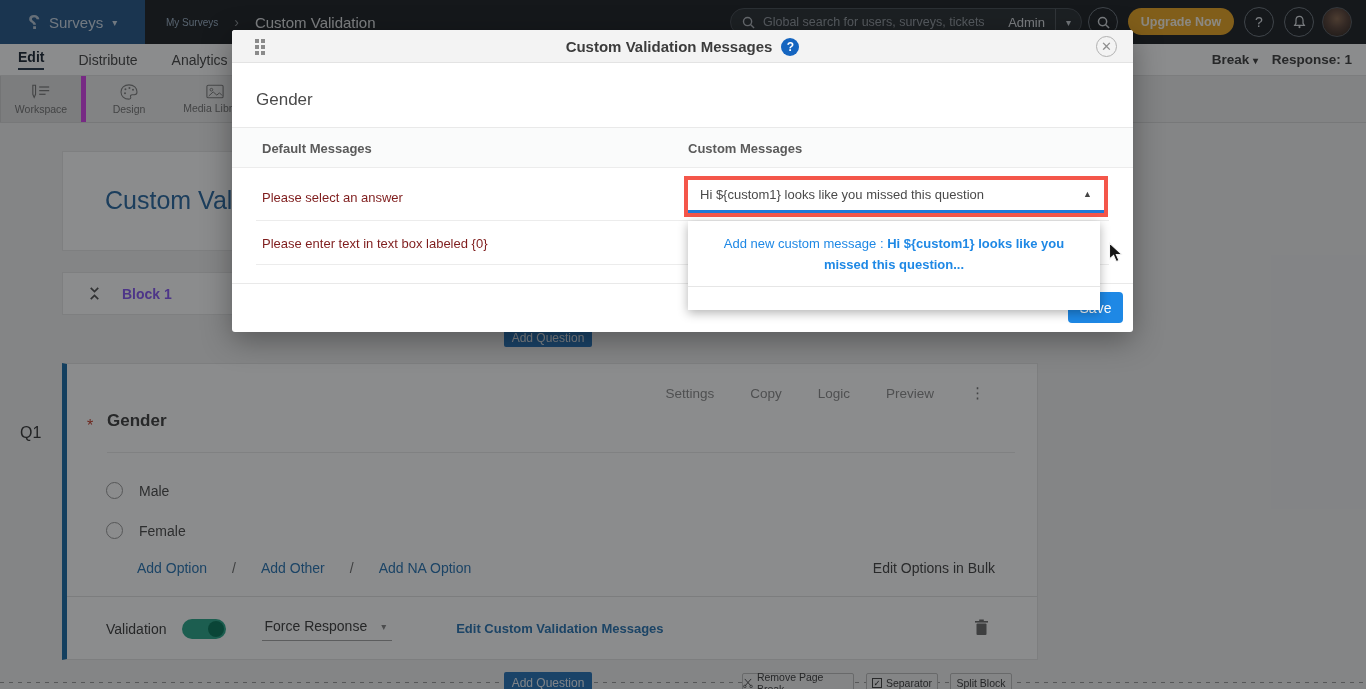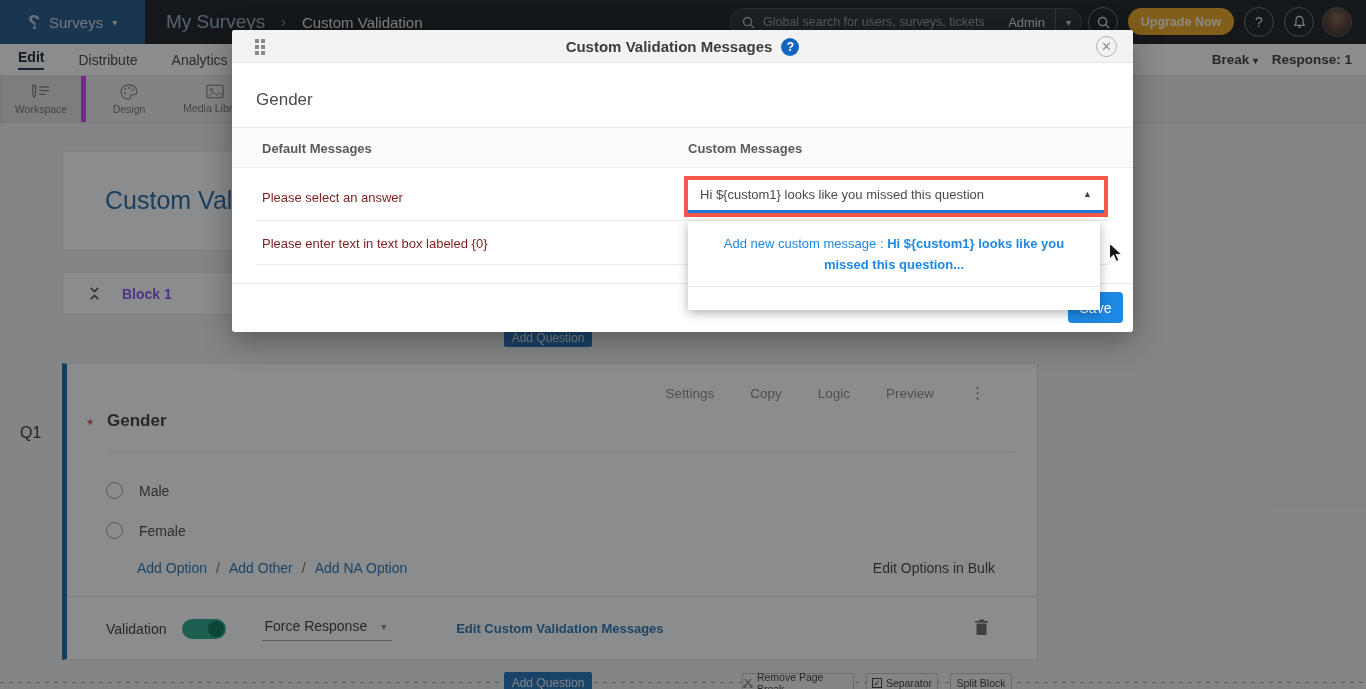--- a/index.html
+++ b/index.html
@@ -9,21 +9,21 @@
   .abs{position:absolute;}
 
   
   #topbar{left:0;top:0;width:1366px;height:44px;background:#212529;z-index:1;}
   #logo-box{left:0;top:0;width:145px;height:44px;background:#2b5c8d;display:flex;
             align-items:center;justify-content:center;gap:9px;color:#cfdbe8;}
   #brand-glyph{font-weight:700;font-size:20px;transform:scaleX(-1);display:inline-block;color:#b9c8d8;}
   #brand-label{font-size:15px;}
   .caret{font-size:10px;}
   #breadcrumb{left:166px;top:0;height:44px;display:flex;align-items:center;gap:16px;}
-  #bc-parent{color:#9db1c6;font-size:19px;}
+  #bc-parent{color:#9db1c6;font-size:10px;}
   #bc-sep{color:#8d9196;font-size:14px;}
   #bc-current{color:#e6e8ea;font-size:15px;}
   #search-pill{left:730px;top:8px;width:352px;height:28px;border-radius:14px;background:#2f3438;
                border:1px solid #4b5157;display:flex;align-items:center;padding:0 0 0 11px;}
   #search-pill .ph{color:#9aa1a8;font-size:12.5px;margin-left:8px;flex:1;}
   #admin-scope{color:#dfe3e7;font-size:13px;margin-right:10px;}
   #scope-caret{width:26px;height:26px;border-left:1px solid #555b61;display:flex;align-items:center;
                justify-content:center;color:#cfd4d9;}
   .circle-btn{width:30px;height:30px;border-radius:50%;border:1.5px solid #707880;display:flex;
               align-items:center;justify-content:center;color:#dfe3e7;}
@@ -67,21 +67,21 @@
   #q1-label{left:20px;top:424px;font-size:16px;color:#3a3a3a;z-index:1;}
   #q-menu{position:absolute;right:52px;top:20px;display:flex;align-items:center;gap:36px;
           font-size:13.5px;color:#8e8e8e;}
   #q-kebab{font-size:15px;color:#777;}
   #q-required{position:absolute;left:20px;top:53px;color:#c7402e;font-size:16px;}
   #q-title{position:absolute;left:40px;top:47px;font-size:17px;font-weight:600;color:#424242;}
   #q-underline{position:absolute;left:40px;top:88px;width:908px;height:1px;background:#ebebeb;}
   .opt-row{position:absolute;left:39px;display:flex;align-items:center;gap:16px;}
   .radio{width:17px;height:17px;border:1.5px solid #9b9b9b;border-radius:50%;}
   .opt-lbl{font-size:14px;color:#4e4e4e;}
-  #opt-links{position:absolute;left:70px;top:196px;display:flex;gap:9px;font-size:14px;}
+  #opt-links{position:absolute;left:70px;top:196px;display:flex;gap:25px;font-size:14px;}
   #opt-links .lnk{color:#2e78b5;}
   #opt-links .sep{color:#707070;}
   #bulk-link{position:absolute;right:42px;top:196px;font-size:14px;color:#474747;}
   #q-divider{position:absolute;left:0;top:232px;width:970px;height:1px;background:#e3e3e3;}
   #validation-row{position:absolute;left:39px;top:252px;display:flex;align-items:center;}
   #validation-lbl{font-size:14px;color:#414141;}
   #toggle{width:44px;height:20px;border-radius:10px;background:#2ea98c;position:relative;margin-left:16px;}
   #toggle .knob{position:absolute;right:2px;top:2px;width:16px;height:16px;border-radius:50%;background:#0c7a5d;}
   #force-response{margin-left:36px;font-size:14px;color:#414141;border-bottom:1px solid #a7a7a7;
                   padding:2px 6px 6px 2px;display:flex;align-items:center;gap:14px;}

